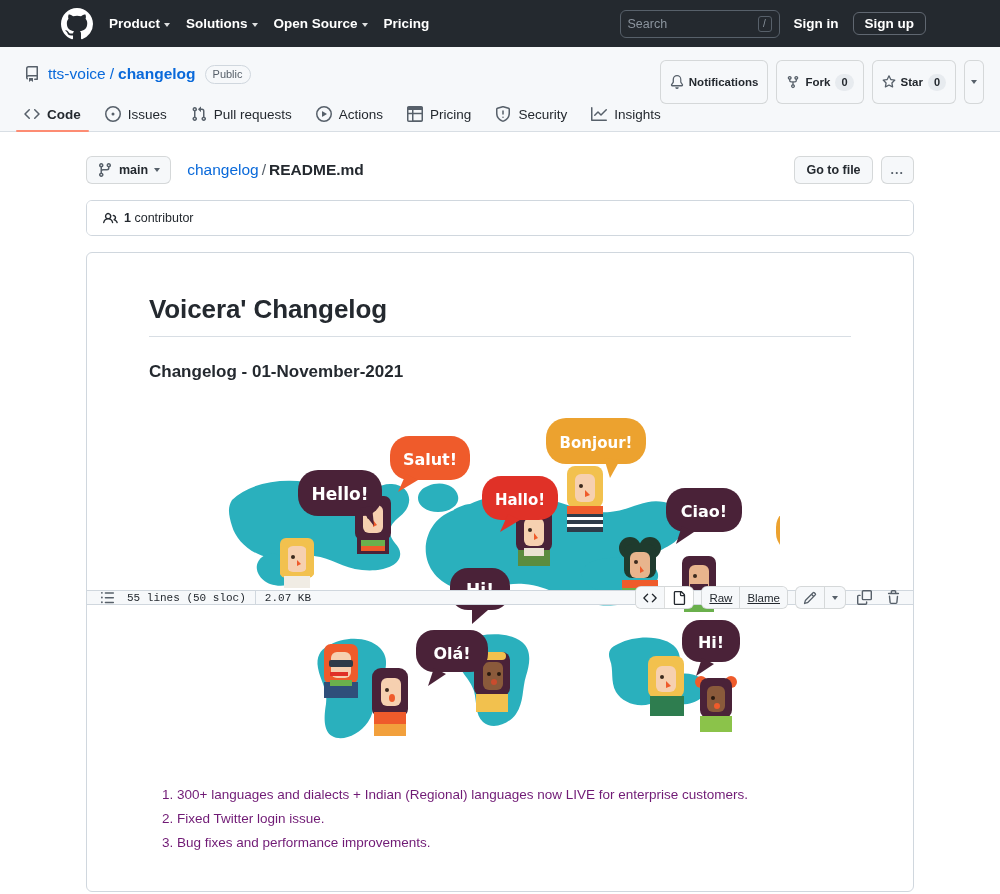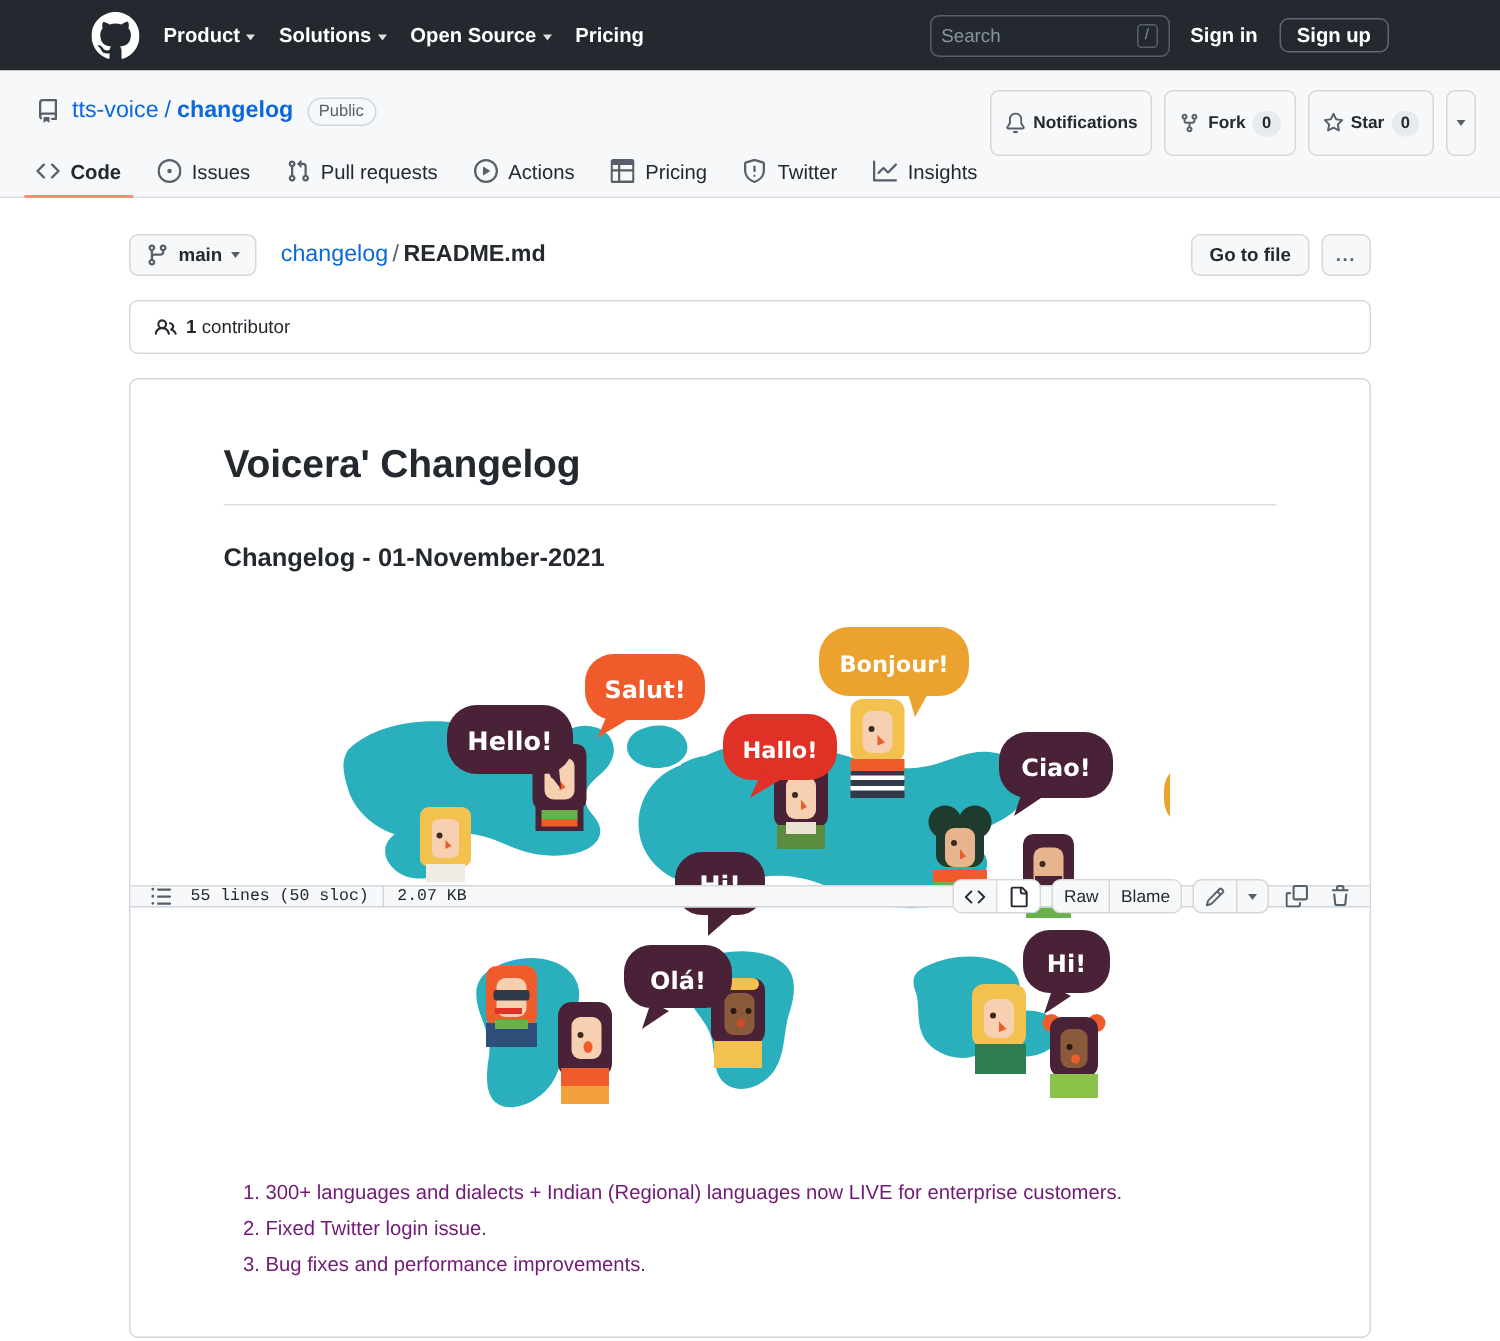--- a/index.html
+++ b/index.html
@@ -212,21 +212,21 @@
     border-top: 1px solid #d0d7de;
     border-bottom: 1px solid #d0d7de;
     display: flex; align-items: center;
     padding: 0 9px;
     z-index: 5;
   }
   .ft-left { display: flex; align-items: center; gap: 9px; }
   .ft-mono { font-family: "Liberation Mono", monospace; font-size: 11px; color: #24292f; }
   .ft-divider { width: 1px; height: 15px; background: #d0d7de; }
   .ft-right { margin-left: auto; display: flex; align-items: center; gap: 7px; }
-  .seg-group { display: flex; border: 1px solid rgba(27,31,36,0.15); border-radius: 6px; overflow: hidden; background: #f6f8fa; }
+  .seg-group { display: flex; border: 1px solid rgba(27,31,36,0.15); border-radius: 6px; overflow: hidden; background: #f6f8fa; text-decoration: underline; }
   .seg {
     display: flex; align-items: center; justify-content: center;
     height: 21px; min-width: 25px; padding: 0 7px;
     font-size: 11.5px; font-weight: 500; color: #24292f;
     cursor: pointer; background: #f6f8fa;
   }
   .seg + .seg { border-left: 1px solid rgba(27,31,36,0.15); }
   .seg.on { background: #ffffff; }
   .icon-btn {
     display: flex; align-items: center; justify-content: center;
@@ -366,21 +366,21 @@
           </svg>
       </span>
       <span>Pricing</span>
     </span>
     <span class="repo-tab">
       <span class="tab-ico">
         <svg width="16" height="16" viewBox="0 0 16 16" fill="currentColor">
             <path d="M8 0c.187 0 .37.017.55.05l5.25 1.5A1.75 1.75 0 0 1 15 3.23v4.016c0 4.19-2.47 7.06-6.44 8.59a1.53 1.53 0 0 1-1.12 0C3.47 14.306 1 11.436 1 7.246V3.23c0-.78.52-1.466 1.27-1.68L7.45.05C7.63.017 7.813 0 8 0Zm0 1.5a.26.26 0 0 0-.07.01L2.68 3.01a.25.25 0 0 0-.18.24v4c0 3.49 2.02 5.92 5.41 7.24a.03.03 0 0 0 .18 0c3.39-1.32 5.41-3.75 5.41-7.24v-4a.25.25 0 0 0-.18-.24L8.07 1.51A.26.26 0 0 0 8 1.5Zm0 2.75a.75.75 0 0 1 .75.75v3a.75.75 0 0 1-1.5 0V5a.75.75 0 0 1 .75-.75ZM8 10.5a.75.75 0 1 1 0 1.5.75.75 0 0 1 0-1.5Z"></path>
           </svg>
       </span>
-      <span>Twitter</span>
+      <span>Security</span>
     </span>
     <span class="repo-tab">
       <span class="tab-ico">
         <svg width="16" height="16" viewBox="0 0 16 16" fill="currentColor">
             <path d="M1.5 1.75V13.5h13.75a.75.75 0 0 1 0 1.5H.75a.75.75 0 0 1-.75-.75V1.75a.75.75 0 0 1 1.5 0Zm14.28 2.53-5.25 5.25a.75.75 0 0 1-1.06 0L7 7.06 4.28 9.78a.751.751 0 0 1-1.042-.018.751.751 0 0 1-.018-1.042l3.25-3.25a.75.75 0 0 1 1.06 0L10 7.94l4.72-4.72a.751.751 0 0 1 1.042.018.751.751 0 0 1 .018 1.042Z"></path>
           </svg>
       </span>
       <span>Insights</span>
     </span>
   </div>

